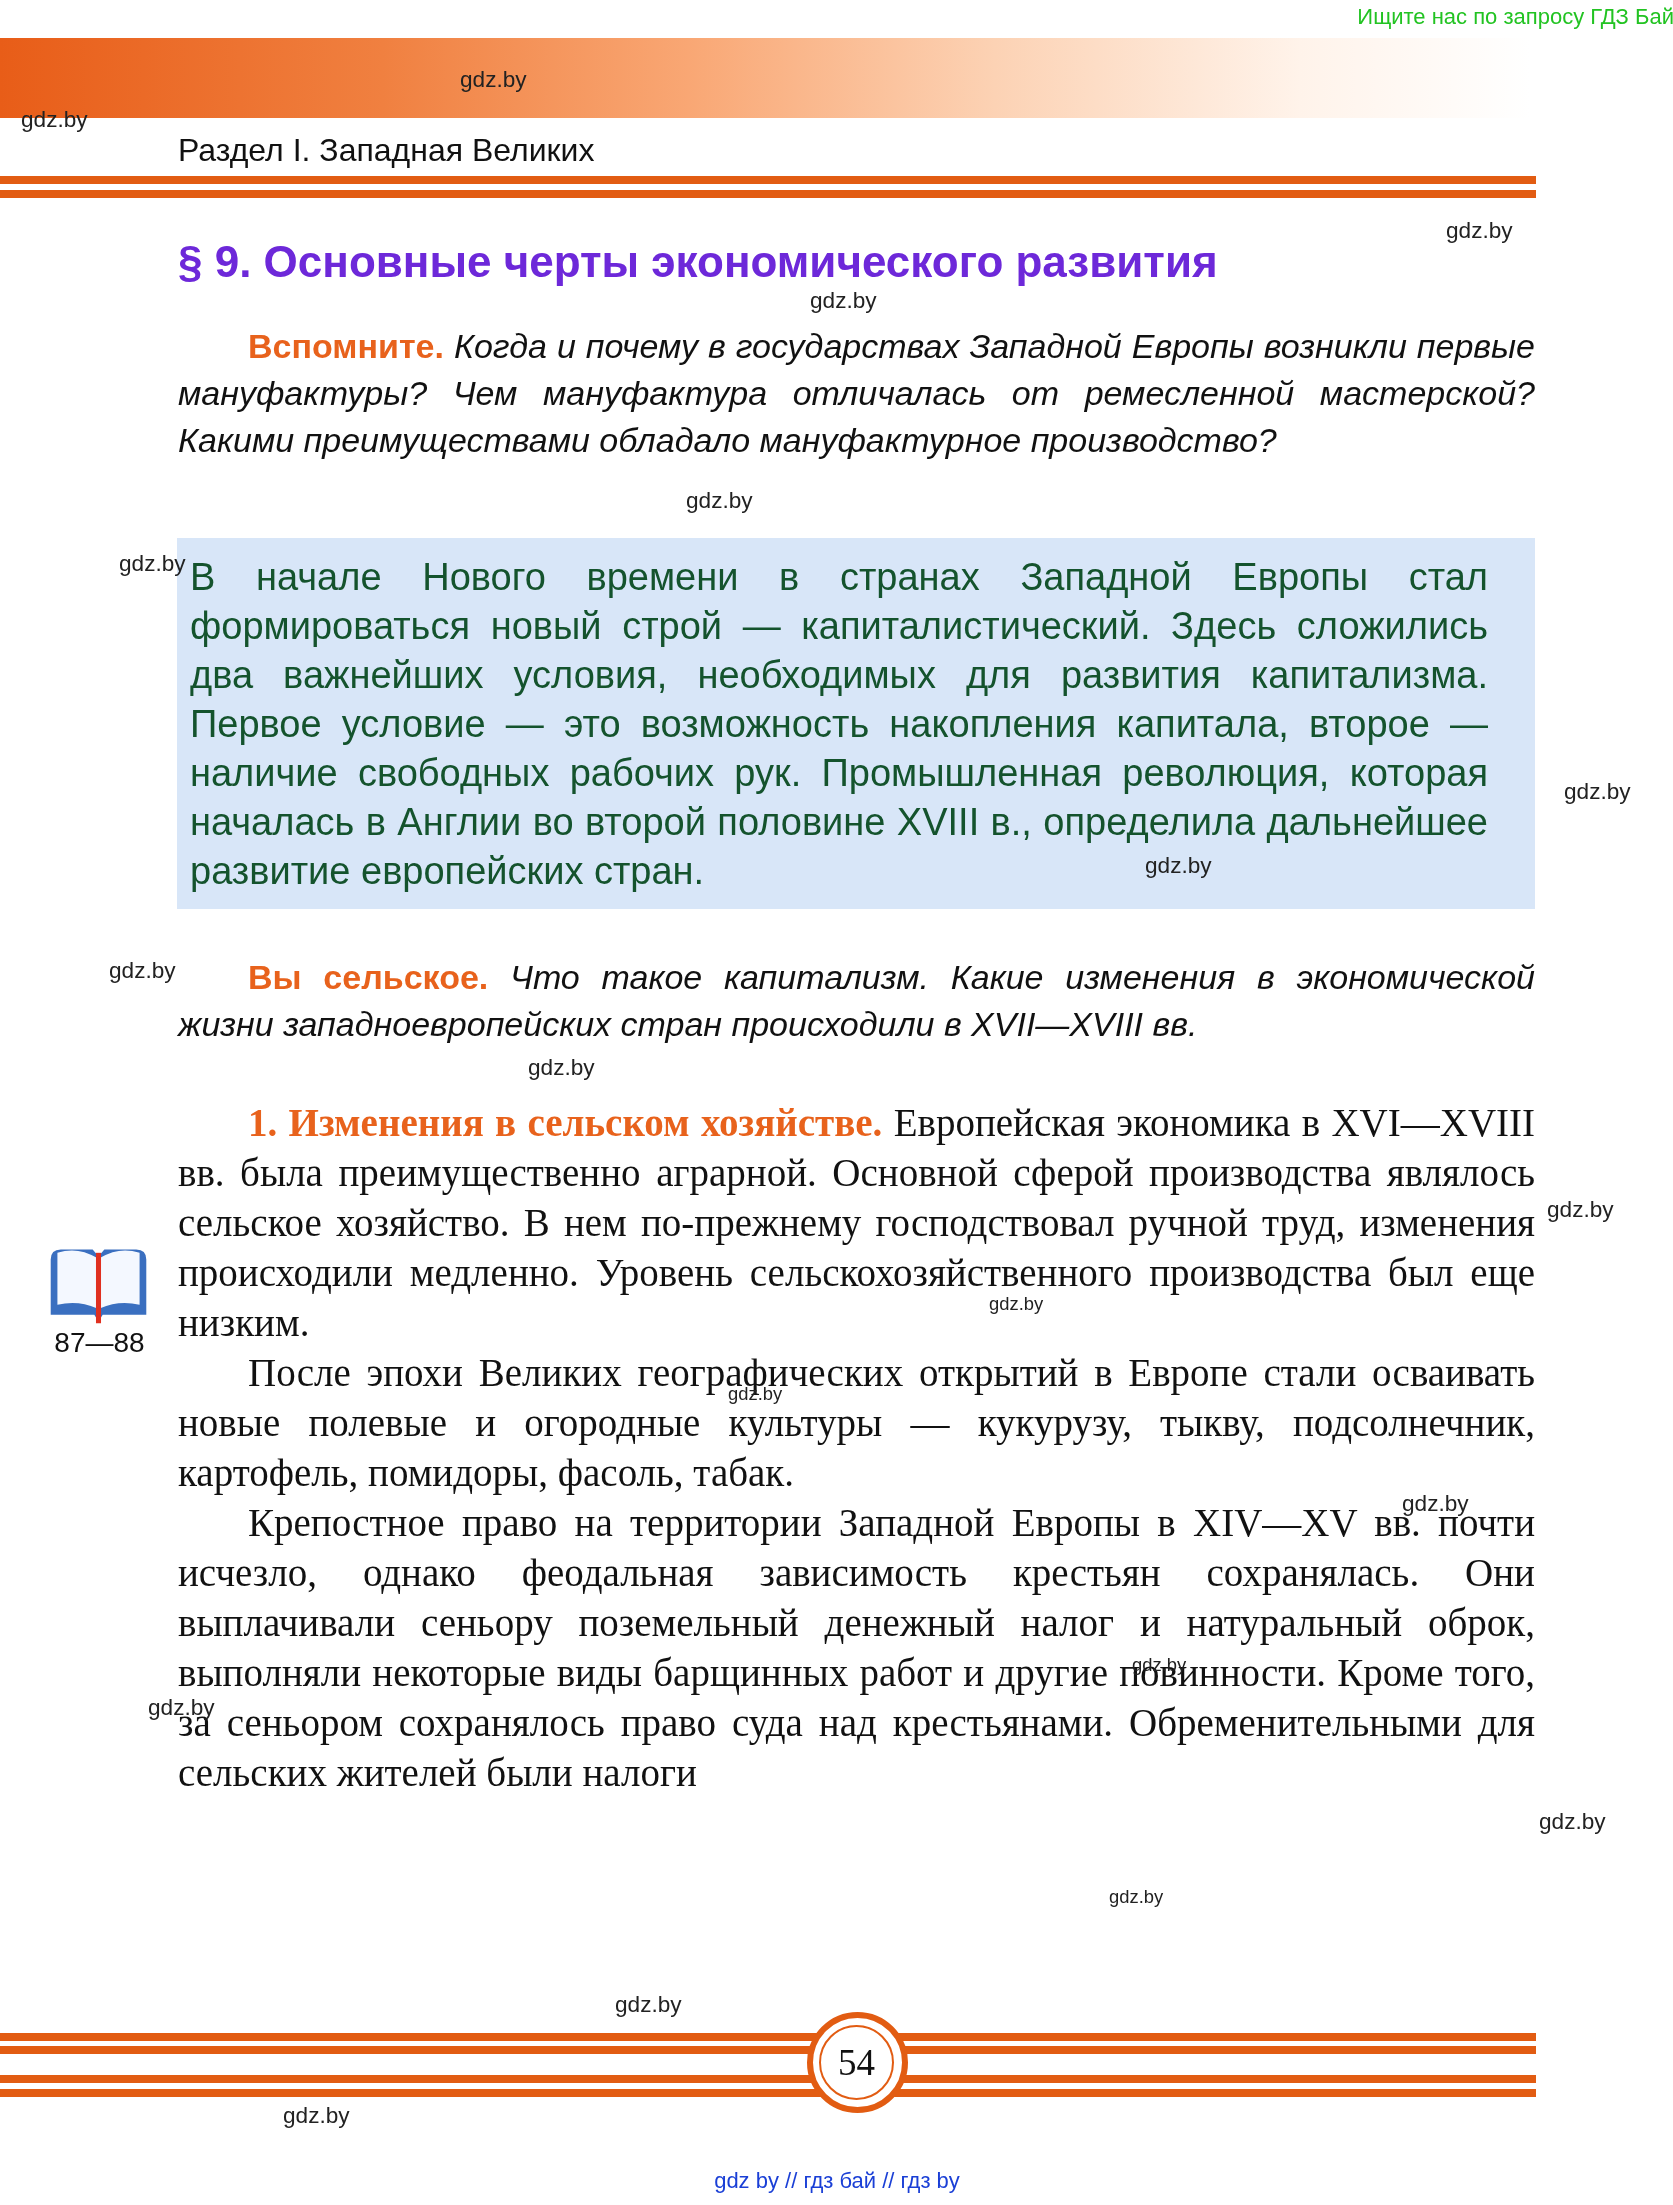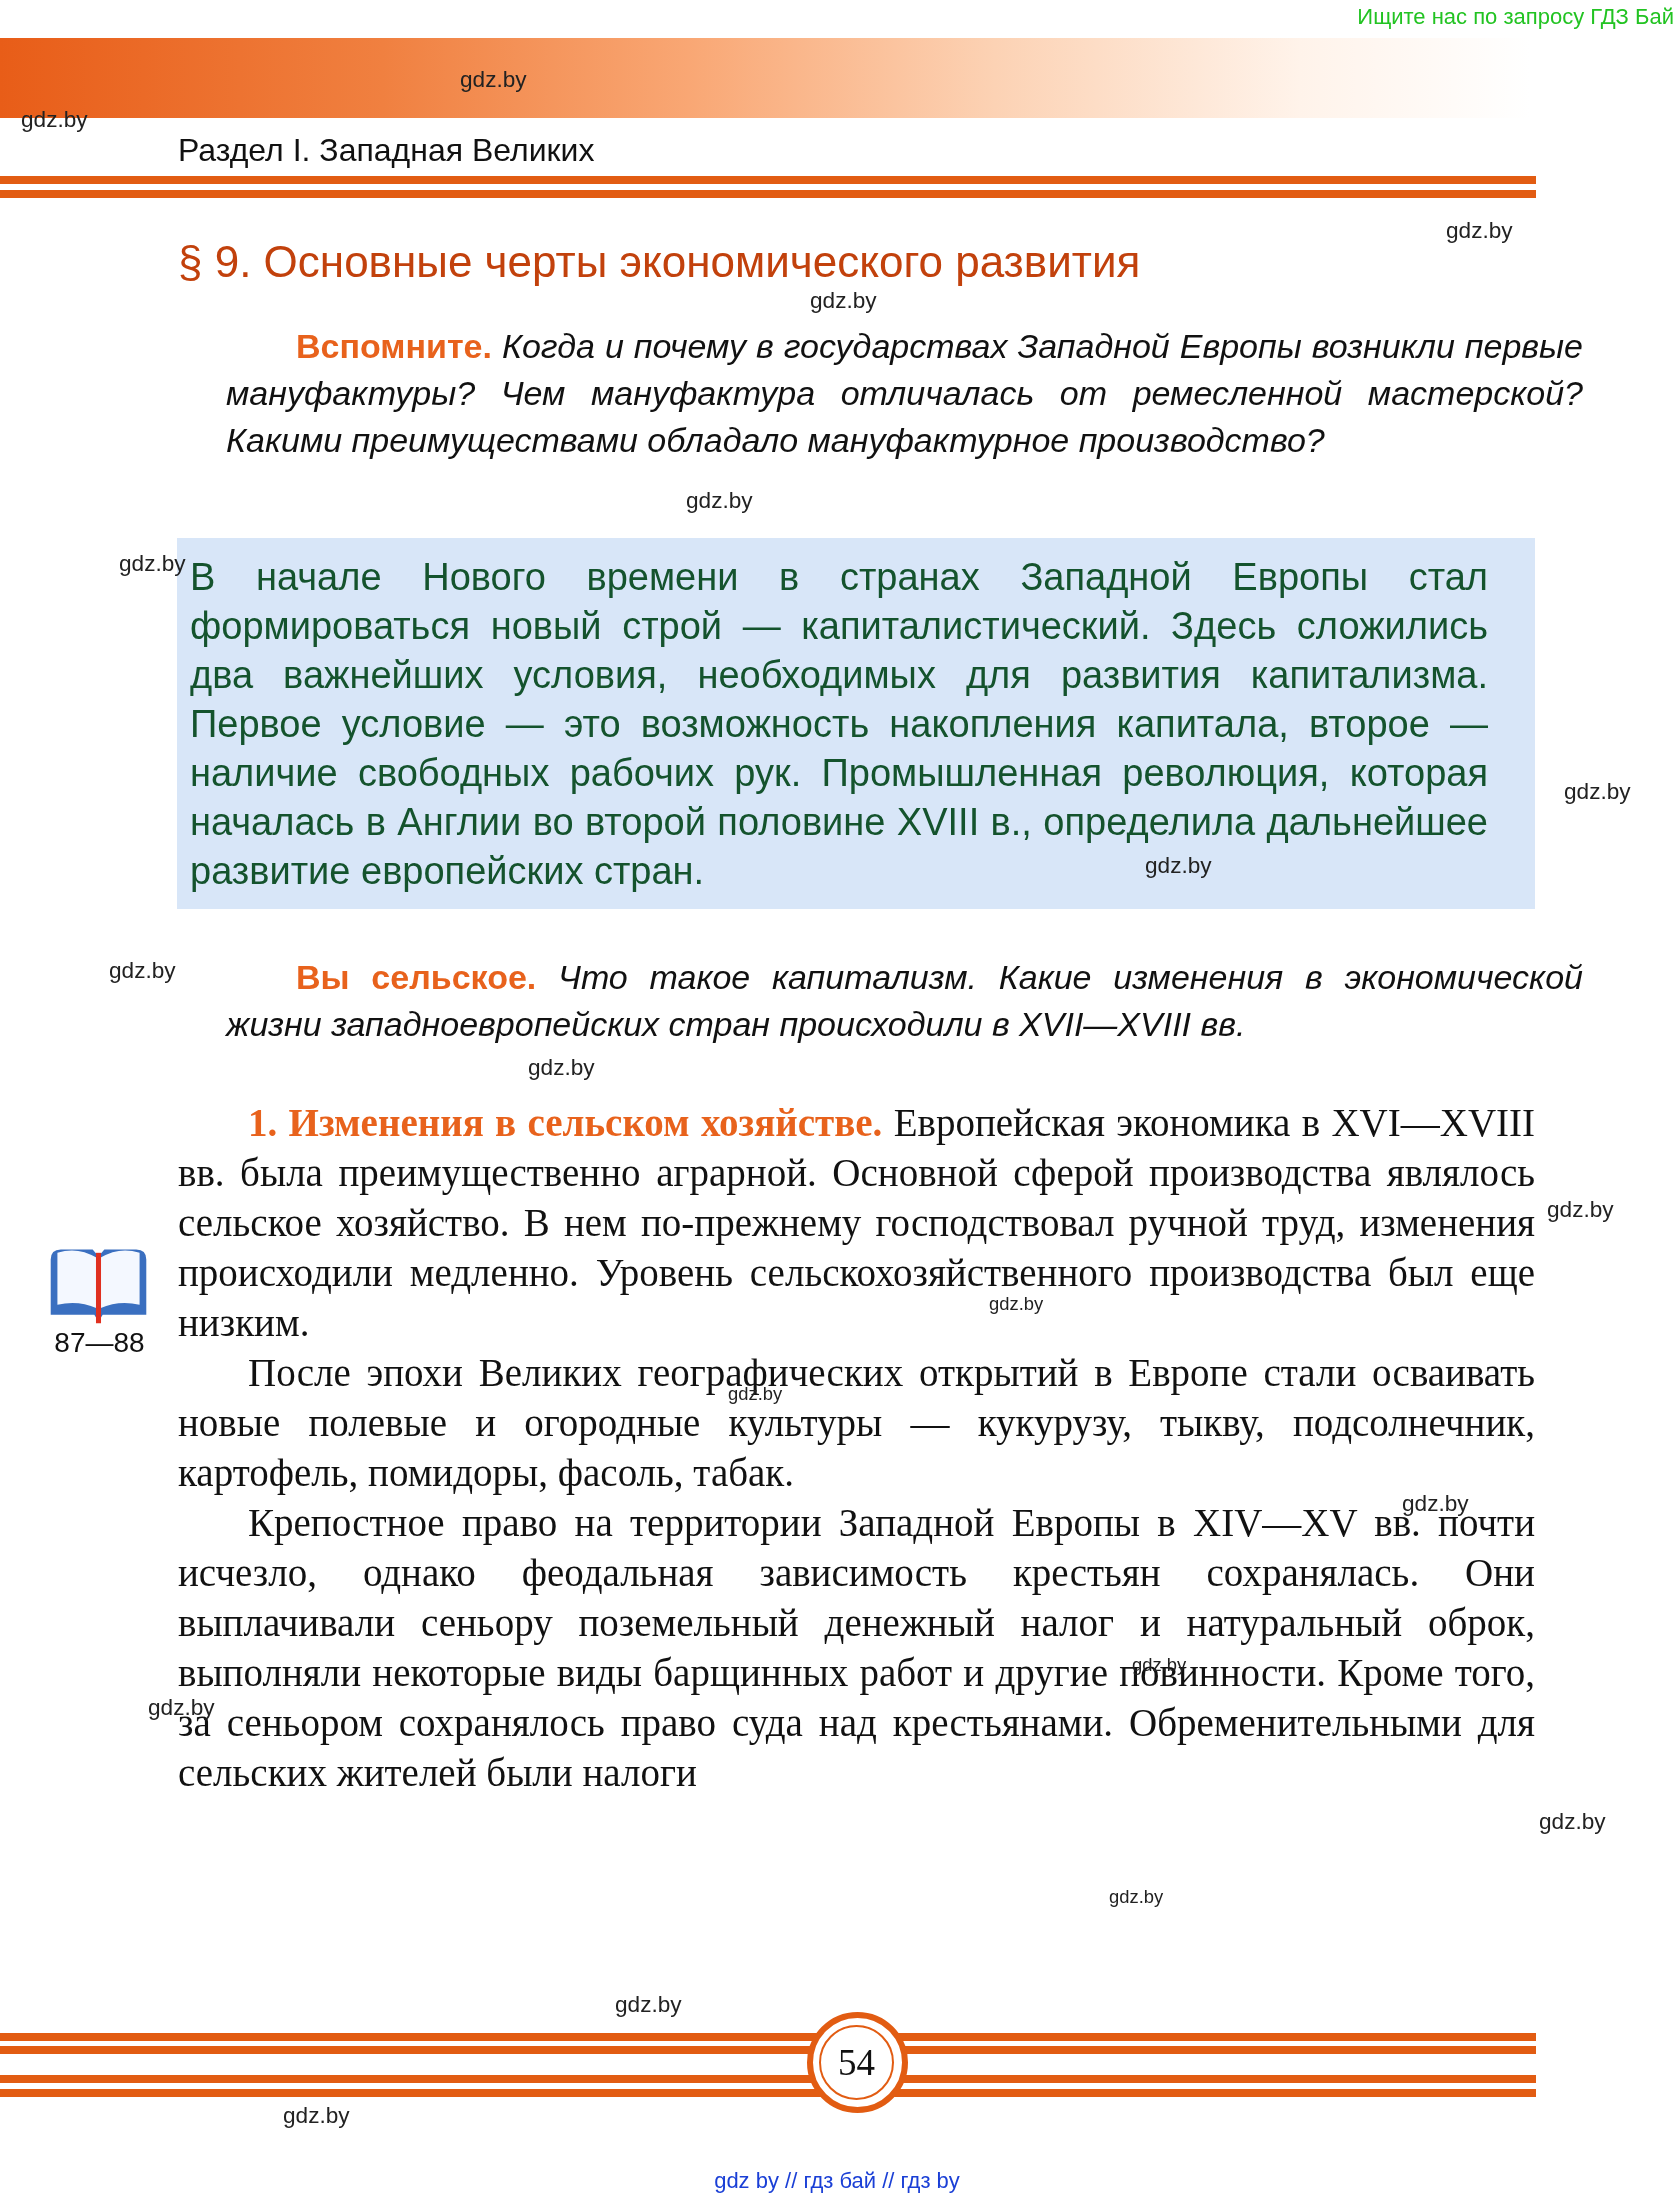--- a/index.html
+++ b/index.html
@@ -4,22 +4,22 @@
 <style>
   html, body { margin:0; padding:0; }
   body { width:1674px; height:2205px; position:relative; background:#ffffff; overflow:hidden; font-family:"Liberation Sans", sans-serif; color:#111; }
   .abs { position:absolute; }
   .wm { position:absolute; font-family:"Liberation Sans", sans-serif; font-size:22.6px; color:#222; white-space:nowrap; line-height:1; }
   .wm.sm { font-size:18.4px; }
   .top-ad { left:0; width:1674px; top:3.4px; text-align:right; font-size:22px; color:#22c322; line-height:27px; }
   .band { left:0; top:38px; width:1530px; height:80px; background:linear-gradient(to right, #e85d18 0%, #f08040 25%, #f9a774 45%, #fcd2b4 65%, #fff3ea 85%, #ffffff 100%); }
   .section-label { left:178px; top:132px; font-size:32px; color:#111; line-height:37px; }
   .rule { position:absolute; left:0; width:1536px; height:7.5px; background:#e25c12; }
-  .title { left:178px; top:236px; font-size:44px; font-weight:normal; color:#c2410c; line-height:52px; white-space:nowrap; }
-  .para { position:absolute; left:178px; width:1357px; font-size:34px; line-height:47px; text-align:justify;margin-left:48px; }
+  .title { left:178px; top:236px; font-size:44px; font-weight:bold; color:#6d28d9; line-height:52px; white-space:nowrap; }
+  .para { position:absolute; left:178px; width:1357px; font-size:34px; line-height:47px; text-align:justify; }
   .italic { font-style:italic; }
   .lead { color:#e8621c; font-weight:bold; font-style:normal; }
   .indent { text-indent:70px; }
   .box { left:177px; top:538px; width:1358px; height:371px; background:#d8e6f8; }
   .box-text { position:absolute; left:190px; top:553px; width:1298px; font-size:38px; line-height:49px; text-align:justify; color:#14532d; }
   .serif { position:absolute; left:178px; width:1357px; font-family:"Liberation Serif", serif; font-size:39px; line-height:50px; text-align:justify; color:#111; }
   .serif .h { color:#e8621c; font-weight:bold; }
   .book { left:44px; top:1241px; width:109px; height:84px; }
   .pages { left:49px; top:1327px; font-size:28px; width:101px; text-align:center; color:#111; }
   .circle-outer { left:807px; top:2012px; width:101px; height:101px; border-radius:50%; background:#fff; border:6.7px solid #e25c12; box-sizing:border-box; }

